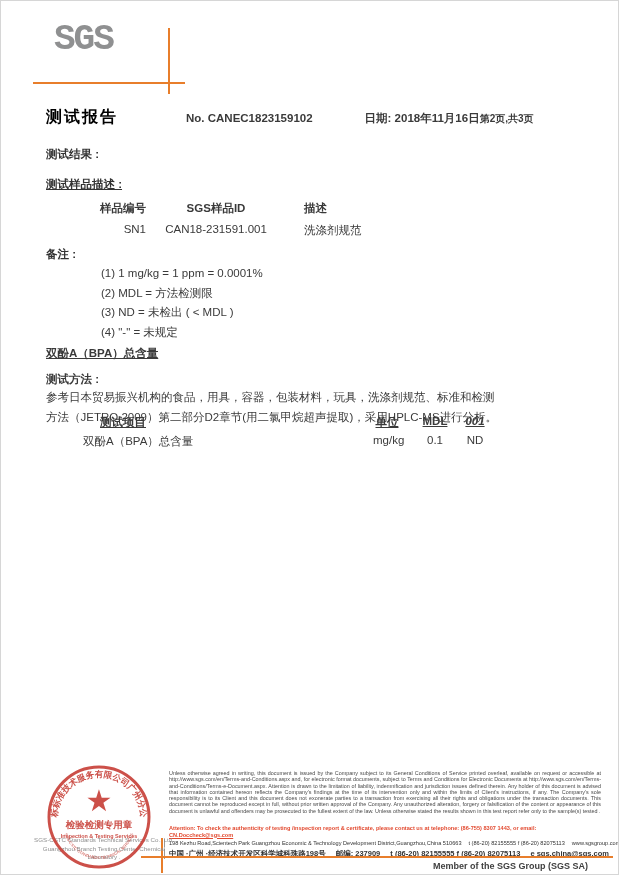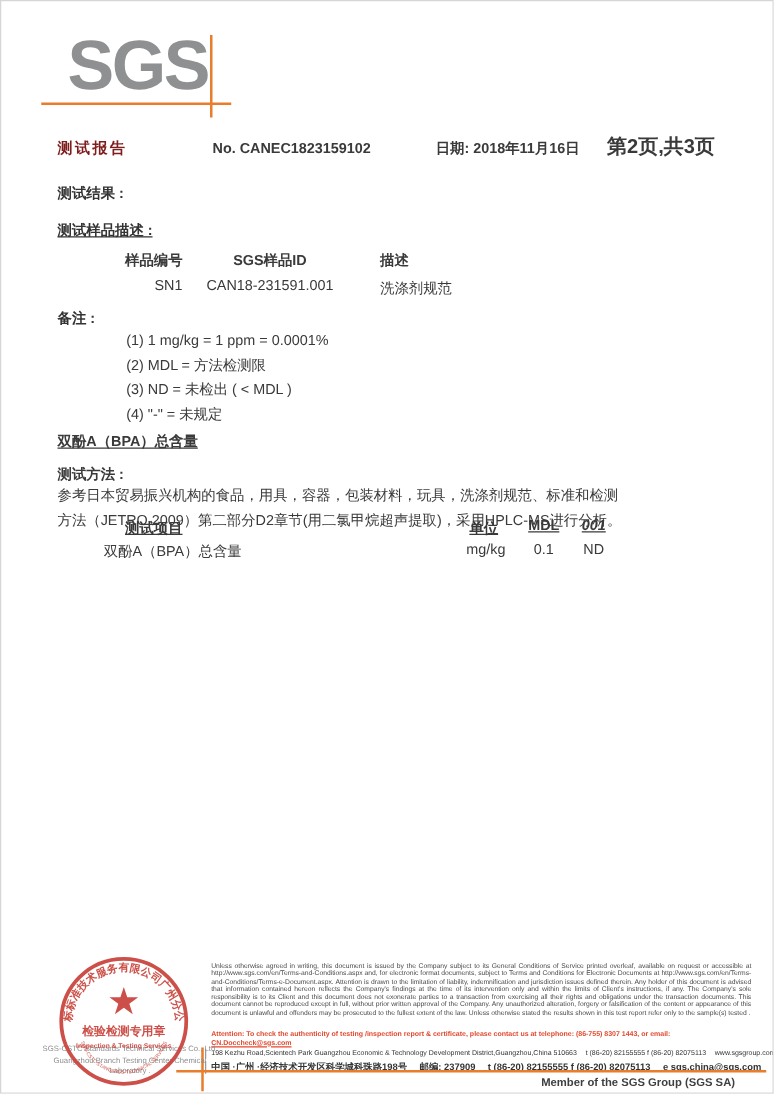--- a/index.html
+++ b/index.html
@@ -5,31 +5,31 @@
   * { margin:0; padding:0; box-sizing:border-box; }
   body { background:#e9e9e9; font-family:"Liberation Sans", sans-serif; }
   .page {
     position:relative; width:619px; height:875px; margin:0 auto;
     background:#ffffff; border:1px solid #d6d6d6; overflow:hidden;
     color:#3a3a3a;
   }
   
   .logo-text{
     position:absolute; left:53px; top:18px;
-    font-size:56px; font-weight:bold; color:#8f9091;
-    letter-spacing:-2px; font-family:Liberation Sans, sans-serif;
+    font-size:36px; font-weight:bold; color:#8f9091;
+    letter-spacing:-2px; font-family:Liberation Mono, monospace;
   }
   .logo-hline{ position:absolute; left:32px; top:81px; width:152px; height:2px; background:#e87e2b; }
   .logo-vline{ position:absolute; left:167px; top:27px; width:2px; height:66px; background:#e87e2b; }
 
   .title-row{ position:absolute; left:45px; top:106px; width:540px; display:flex; align-items:baseline; }
-  .report-title{ font-size:12px; font-weight:bold; letter-spacing:2px; color:#7f1d1d; }
+  .report-title{ font-size:16px; font-weight:bold; letter-spacing:2px; color:#000000; }
   .report-no{ margin-left:68px; font-size:11.5px; font-weight:bold; }
   .report-date{ margin-left:52px; font-size:11.5px; font-weight:bold; }
-  .report-page{ margin-left:22px; font-size:16px; font-weight:bold; }
+  .report-page{ font-size:10px; font-weight:bold; }
 
   .lbl{ position:absolute; left:45px; font-size:11.5px; font-weight:bold; color:#333; }
   .underline{ text-decoration:underline; }
 
   
   .sample-table{ position:absolute; left:45px; top:200px; font-size:11.5px; }
   .sample-table .tr{ display:flex; margin-bottom:7px; }
   .sample-table .c1{ width:100px; text-align:right; }
   .sample-table .c2{ width:140px; text-align:center; }
   .sample-table .c3{ width:200px; text-align:left; padding-left:18px; }

